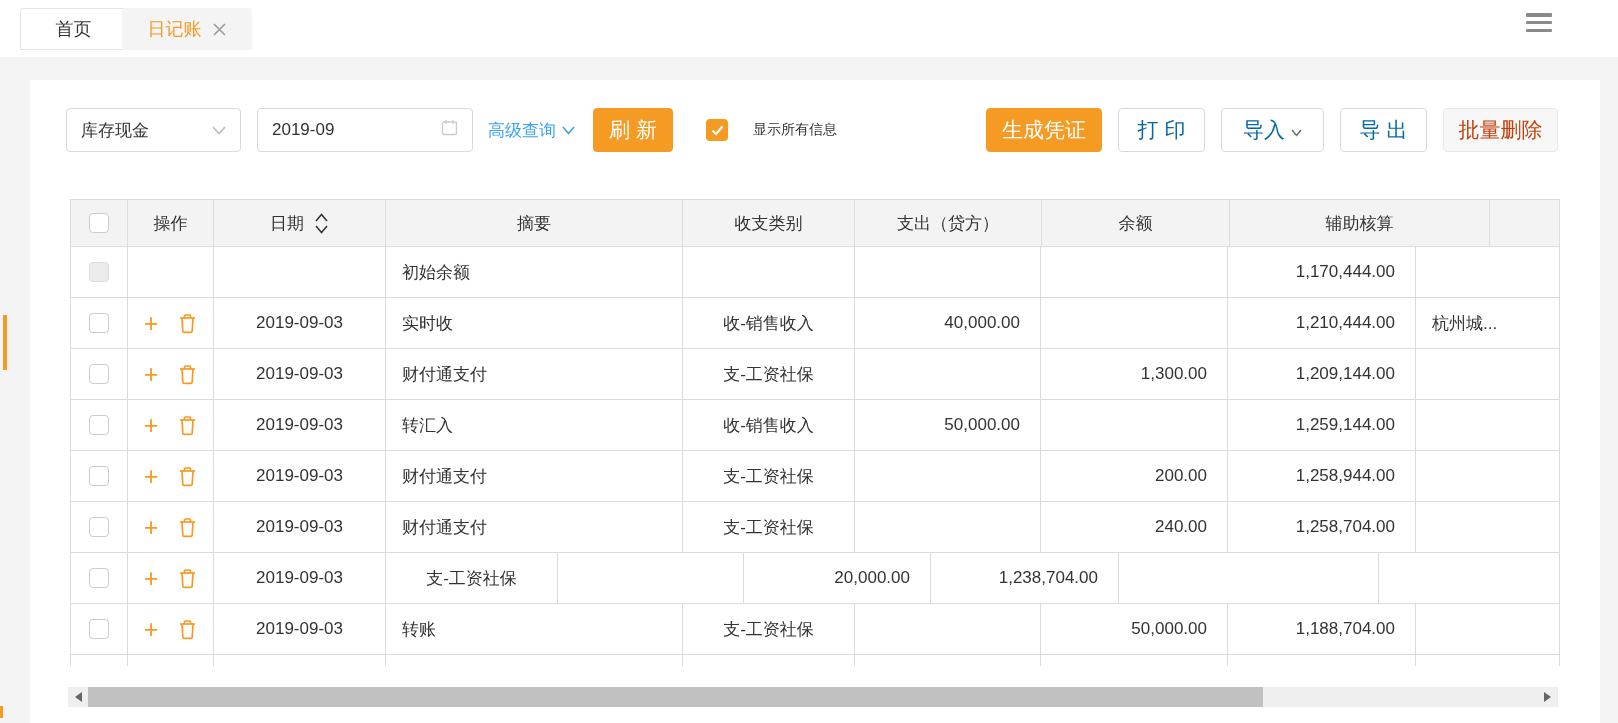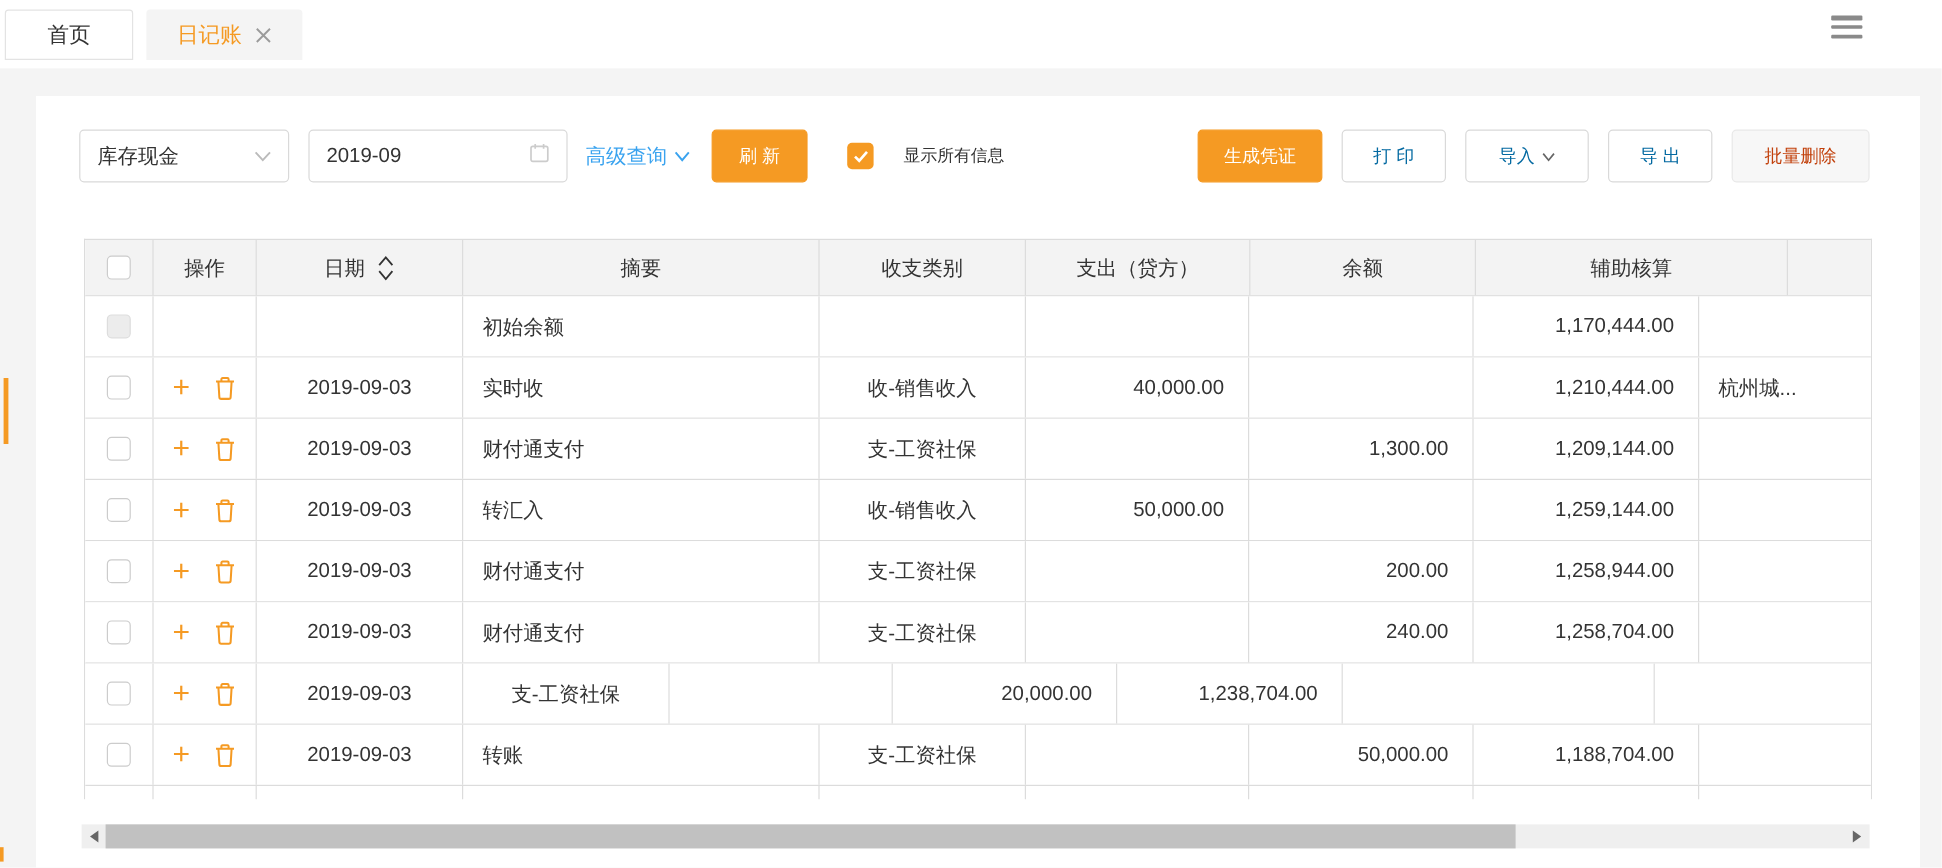--- a/index.html
+++ b/index.html
@@ -5,43 +5,43 @@
   * { margin:0; padding:0; box-sizing:border-box; }
   html,body { width:1618px; height:723px; }
   body {
     font-family:"Liberation Sans","DejaVu Sans",sans-serif;
     color:#333; background:#fff; position:relative; overflow:hidden;
   }
   
   .tabs-row { position:relative; height:57px; background:#fff; }
   .tab { position:absolute; top:8px; height:42px; display:flex; align-items:center; justify-content:center;
          font-size:18px; gap:10px; cursor:default; }
-  .tab-home { left:4px; width:107px; background:#fff; border:1px solid #e3e3e3; border-radius:3px 3px 0 0; color:#333; }
+  .tab-home { left:20px; width:107px; background:#fff; border:1px solid #e3e3e3; border-radius:3px 3px 0 0; color:#333; }
   .tab-journal { left:122px; width:130px; background:#f4f4f4; border-radius:3px 3px 0 0; color:#f59a23; }
   .hamburger { position:absolute; right:66px; top:13px; width:26px; height:19px;
                display:flex; flex-direction:column; justify-content:space-between; cursor:pointer; }
   .hamburger span { display:block; height:3.5px; background:#8a8a8a; border-radius:1px; }
   
   .workspace { position:absolute; top:57px; left:0; right:0; bottom:0; background:#f4f4f4; }
   .panel { position:absolute; top:23px; left:30px; width:1570px; bottom:0; background:#fff; overflow:hidden; }
   .left-indicator { position:absolute; left:3px; top:315px; width:4px; height:55px; background:#f59a23; }
   .left-indicator-frag { position:absolute; left:0; top:706px; width:3px; height:12px; background:#f59a23; }
   
   .toolbar { display:flex; align-items:center; margin:28px 42px 0 36px; height:44px; }
   .field { height:44px; border:1px solid #d9d9d9; border-radius:4px; background:#fff;
            display:flex; align-items:center; justify-content:space-between; padding:0 14px; font-size:17px; cursor:pointer; }
   .field-account { width:175px; }
   .field-period { width:216px; margin-left:16px; }
   .link-adv { margin-left:15px; color:#3aa3ef; font-size:17px; display:flex; align-items:center; gap:6px; cursor:pointer; }
-  .btn { height:44px; border-radius:4px; font-size:15px; display:flex; align-items:center; justify-content:center; cursor:pointer; }
+  .btn { height:44px; border-radius:4px; font-size:21px; display:flex; align-items:center; justify-content:center; cursor:pointer; }
   .btn-orange { background:#f59a23; color:#fff; border:1px solid #f59a23; }
   .btn-plain { background:#fff; color:#0369a1; border:1px solid #d9d9d9; }
   .btn-disabled { background:#f7f7f7; color:#c2410c; border:1px solid #e8e8e8; cursor:default; }
   .btn-refresh { width:80px; margin-left:18px; }
-  .btn-voucher { width:104px; }
+  .btn-voucher { width:116px; }
   .btn-print { width:87px; margin-left:16px; }
   .btn-import { width:103px; margin-left:16px; gap:6px; }
   .btn-export { width:87px; margin-left:16px; }
   .btn-batch { width:115px; margin-left:16px; }
   .chk-group { display:flex; align-items:center; margin-left:33px; }
   .chk { width:22px; height:22px; border-radius:4px; background:#f59a23; display:flex; align-items:center; justify-content:center; cursor:pointer; }
   .chk-label { margin-left:25px; font-size:14px; color:#333; }
   .tb-spacer { flex:1; }
   
   .tbl-viewport { margin:47px 0 0 40px; width:1490px; height:467px; overflow:hidden;

